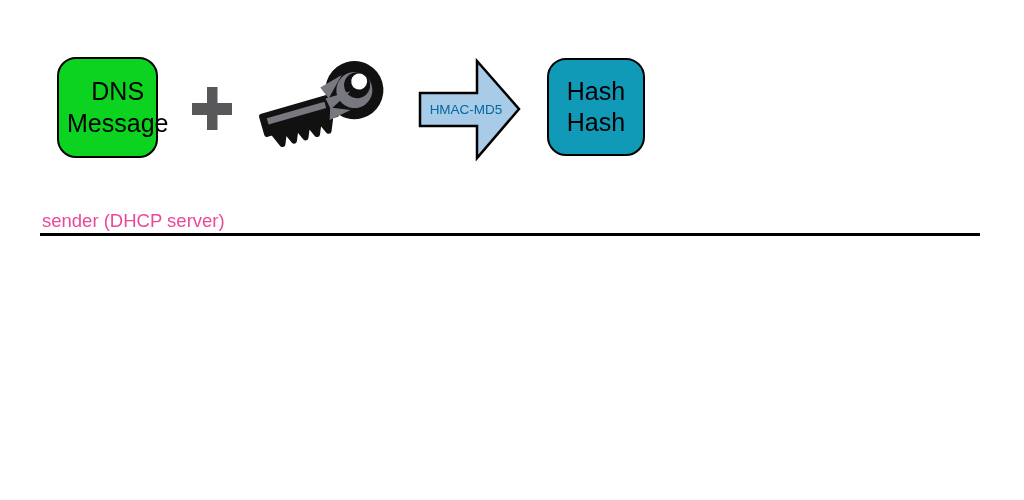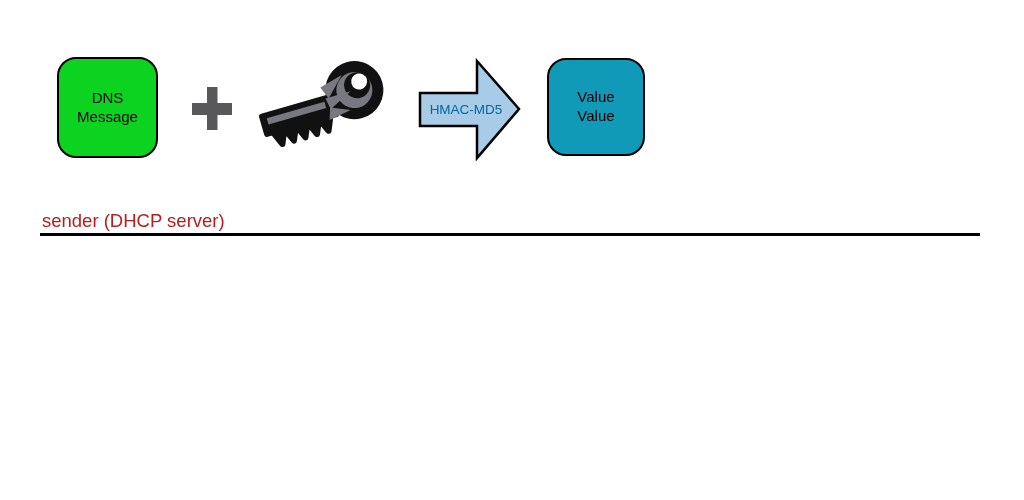--- a/index.html
+++ b/index.html
@@ -14,23 +14,23 @@
     height: 500px;
     background: #ffffff;
     overflow: hidden;
   }
   .box {
     position: absolute;
     border: 2.5px solid #000000;
     border-radius: 19px;
     display: flex;
     align-items: center;
-    justify-content: flex-end;
+    justify-content: flex-start;
     text-align: center;
-    font-size: 15px;
+    font-size: 25px;
     line-height: 1.25;
     color: #000000;
     padding: 0 8px;
   }
   .box-dns {
     left: 57px; top: 57px;
     width: 101px; height: 101px;
     background: #0bd320;
   }
   .box-hash {
@@ -60,21 +60,21 @@
     font-size: 13.5px;
     line-height: 15px;
     color: #0369a1;
     white-space: nowrap;
   }
   .sender-label {
     position: absolute;
     left: 42px; top: 209px;
     font-size: 18.5px;
     line-height: 23px;
-    color: #b91c1c;
+    color: #ec4899;
   }
   .divider {
     position: absolute;
     left: 40px; top: 233px;
     width: 940px; height: 3px;
     background: #000000;
   }
   .receiver-label {
     position: absolute;
     left: 42px; top: 240px;
@@ -114,19 +114,19 @@
       <circle cx="109" cy="37" r="8" fill="#ffffff"></circle>
     </g>
   </svg>
 
   <svg class="arrow-svg" width="102" height="101" viewBox="0 0 102 101" aria-hidden="true">
     <polygon points="1,34 58,34 58,2 100,50 58,99 58,67 1,67" fill="#a8cbe8" stroke="#000000" stroke-width="2.5"></polygon>
   </svg>
   <div class="arrow-label">HMAC-MD5</div>
 
   <div class="box box-hash">
-    <span>Value Value</span>
+    <span>Hash Hash</span>
   </div>
 
   <div class="sender-label">sender (DHCP server)</div>
   <div class="divider"></div>
 
 </div>
 
 </body></html>

